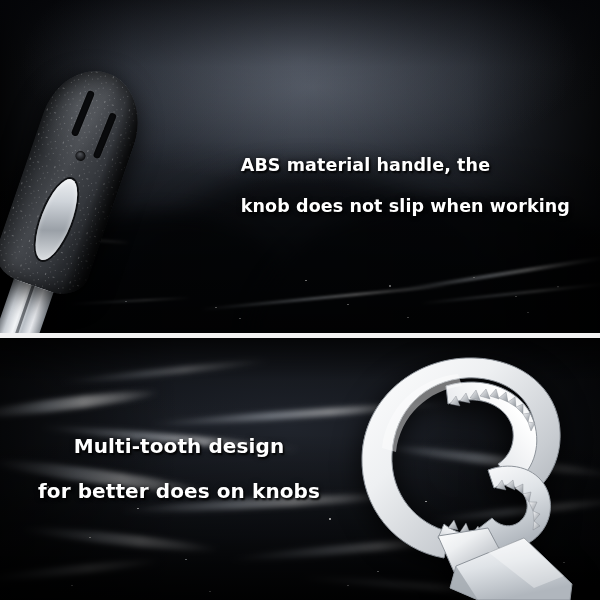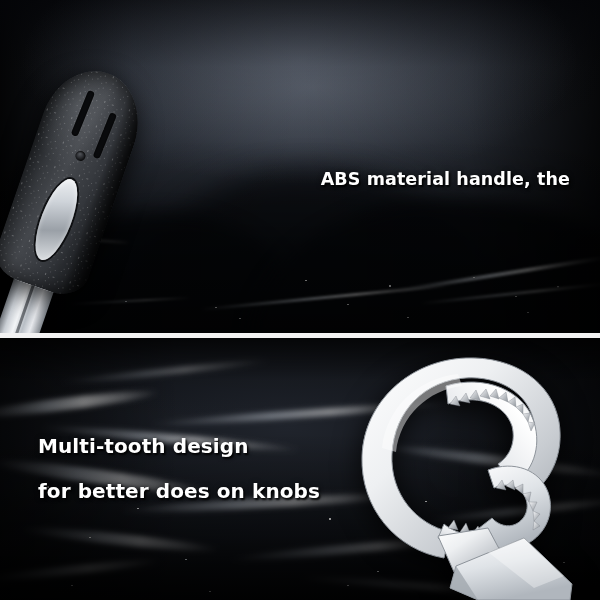--- a/index.html
+++ b/index.html
@@ -135,22 +135,22 @@
     font-family:"DejaVu Sans", sans-serif;
     text-shadow: 2px 2px 2px rgba(0,0,0,.85), 0 0 6px rgba(0,0,0,.55);
   }
   .caption {
     position:absolute; z-index:30; color:#fff; font-weight:700;
     font-size:17.5px; line-height:41px; letter-spacing:.1px;
     font-family:"DejaVu Sans", sans-serif;
     text-shadow: 1.5px 1.5px 2px rgba(0,0,0,.9), 0 0 5px rgba(0,0,0,.6);
     white-space:nowrap;
   }
-  #caption-top    { right:30px; top:159px; text-align:left; }
-  #caption-bottom { left:38px;  top:424px; text-align:left; font-size:20px; line-height:45px; }
+  #caption-top    { right:30px; top:145px; text-align:left; }
+  #caption-bottom { left:38px;  top:424px; text-align:center; font-size:20px; line-height:45px; }
   .caption .line { display:block; }
 
   
   #screwdriver {
     position:absolute; left:52px; top:72px; width:96px; height:300px; z-index:20;
     transform:rotate(19deg); transform-origin:50% 8%;
   }
   .sd-shaft {
     position:absolute; left:26px; top:196px; width:42px; height:150px;
     background:linear-gradient(90deg,#6d7278 0%,#c9ced4 18%,#f3f5f7 38%,#b9bfc6 58%,#e8eaee 76%,#80868d 100%);
@@ -250,20 +250,21 @@
         <div class="sd-hole"></div>
         <div class="sd-inset"></div>
         <div class="sd-edge-shadow"></div>
       </div>
     </div>
   </div>
 
 
   <div id="caption-top" class="caption">
     <span class="line">ABS material handle, the</span>
+    <span class="line">knob does not slip when working</span>
   </div>
 
   <div id="divider"></div>
 
   <div class="panel" id="panel-bottom">
 
     <div class="bg bg-bot-base"></div>
     <div class="streak s12"></div>
     <div class="streak s1"></div>
     <div class="streak s3"></div>

